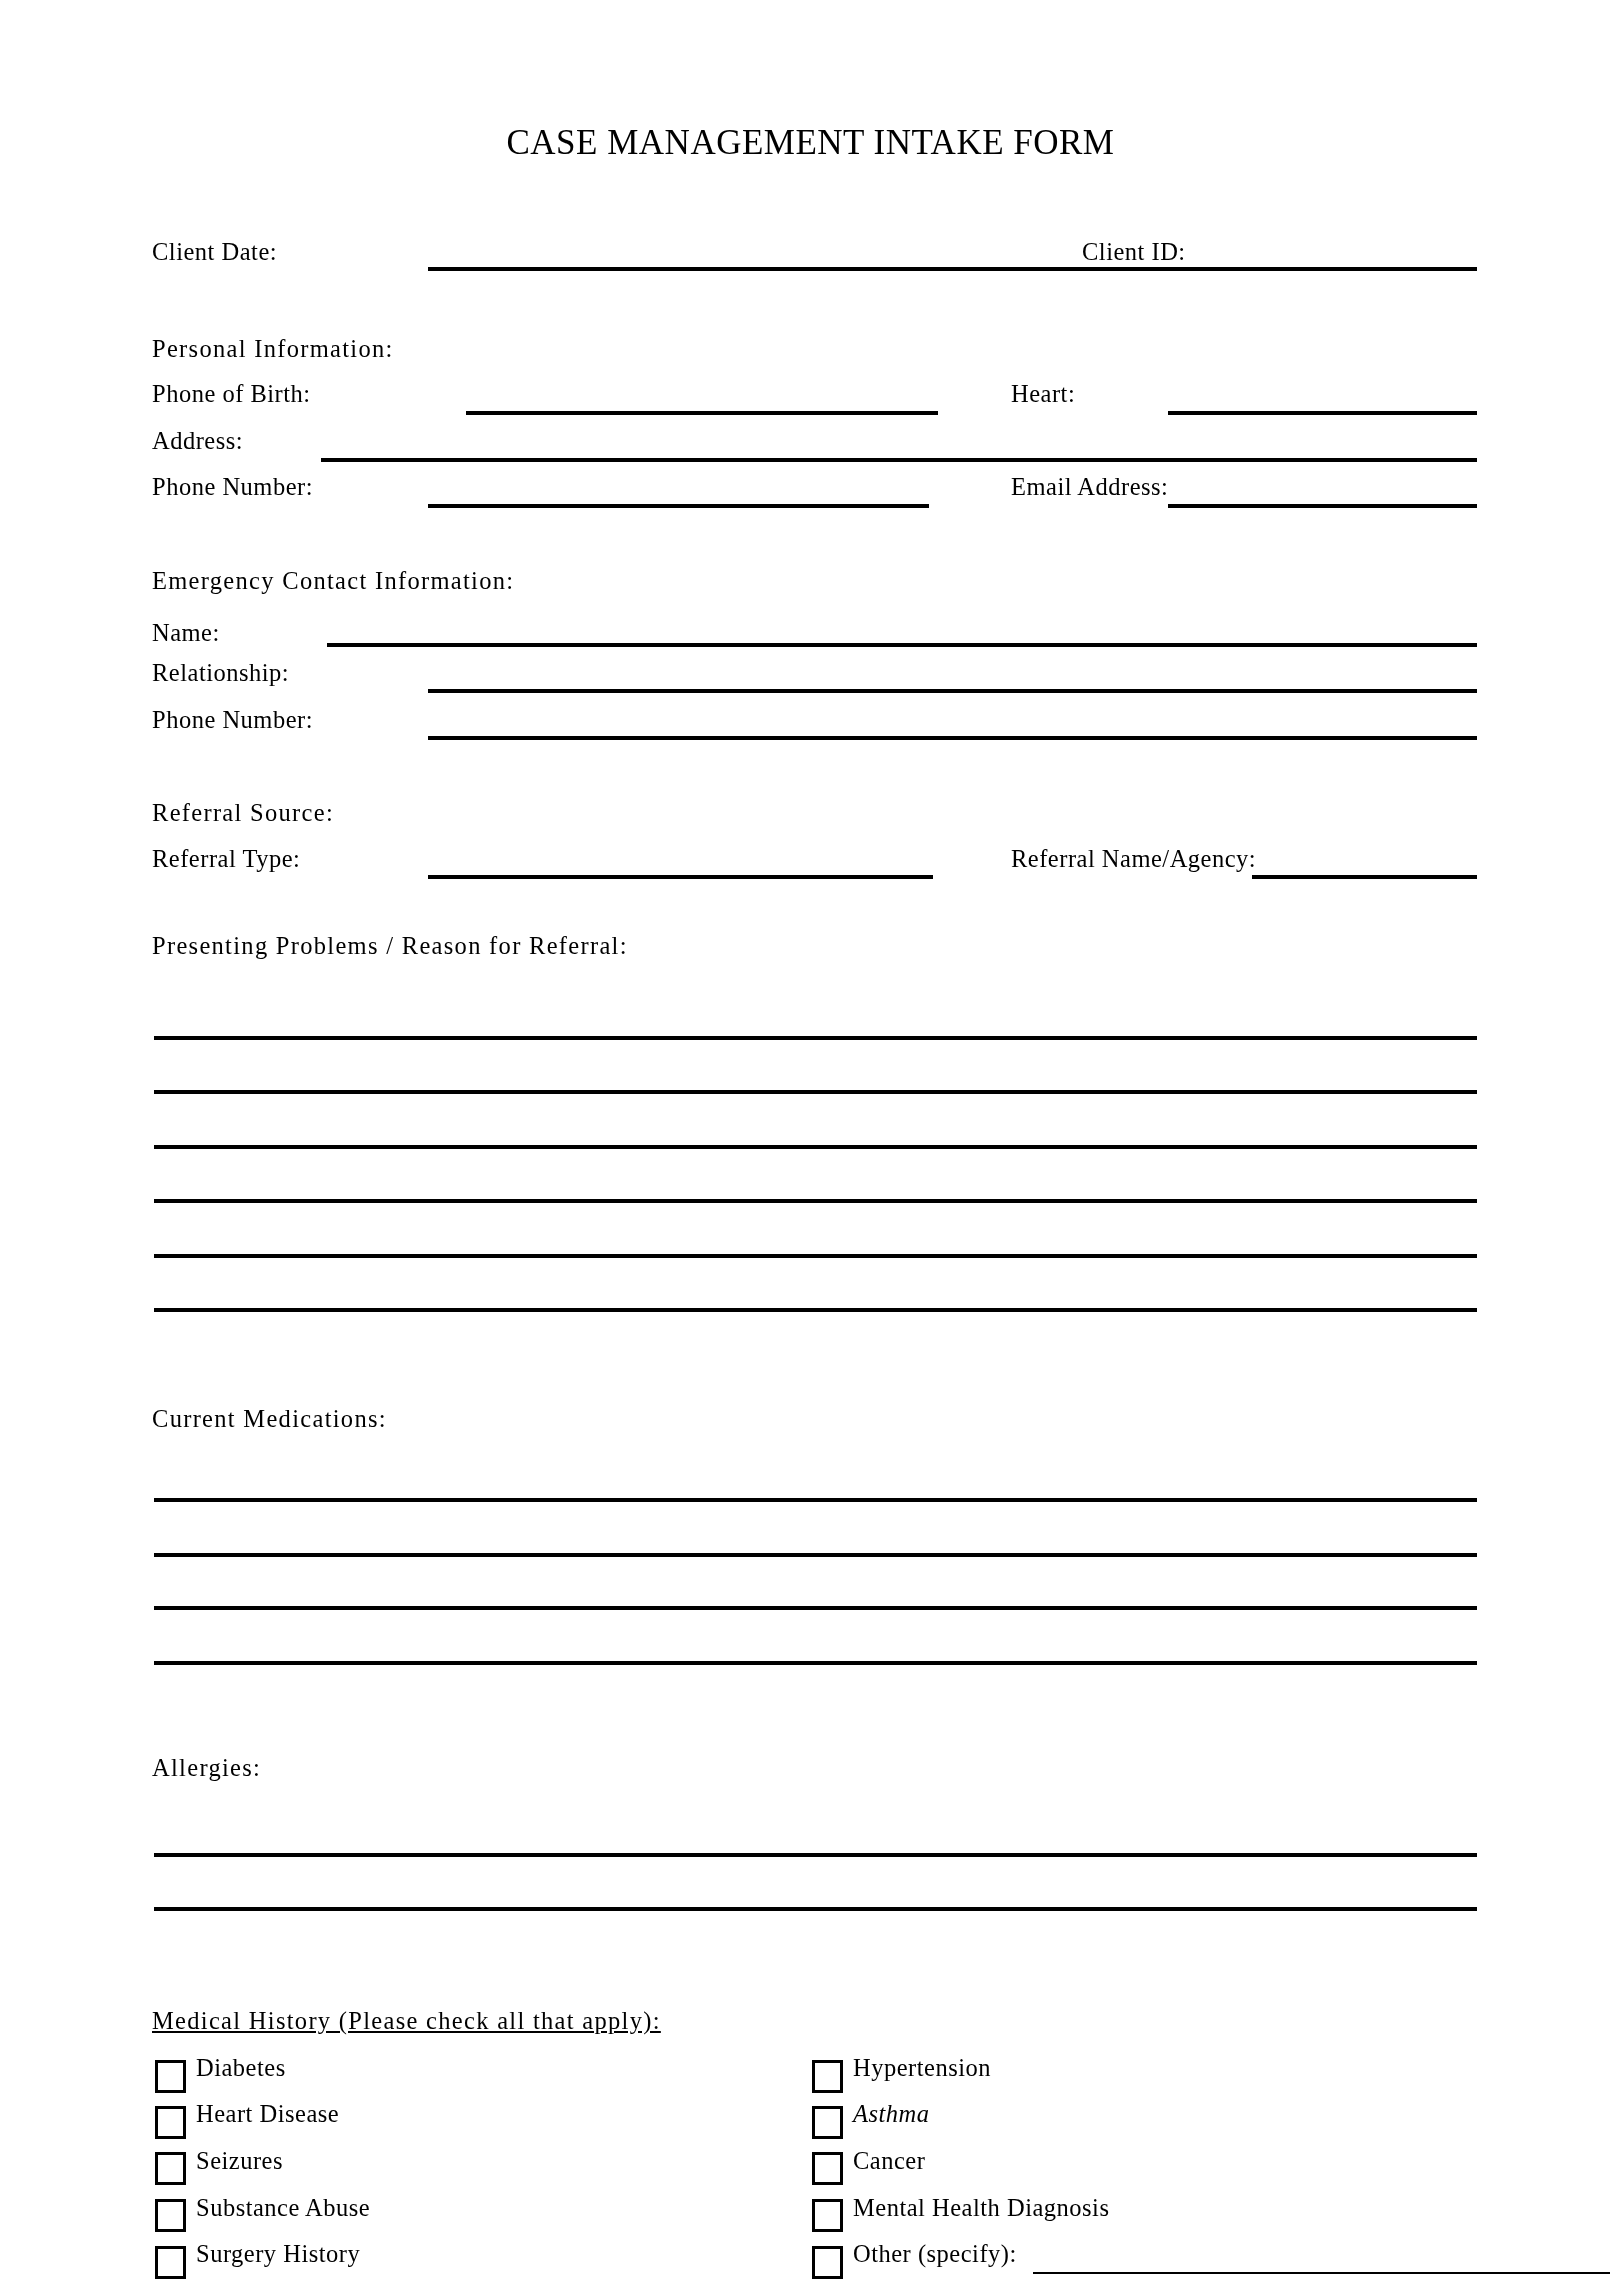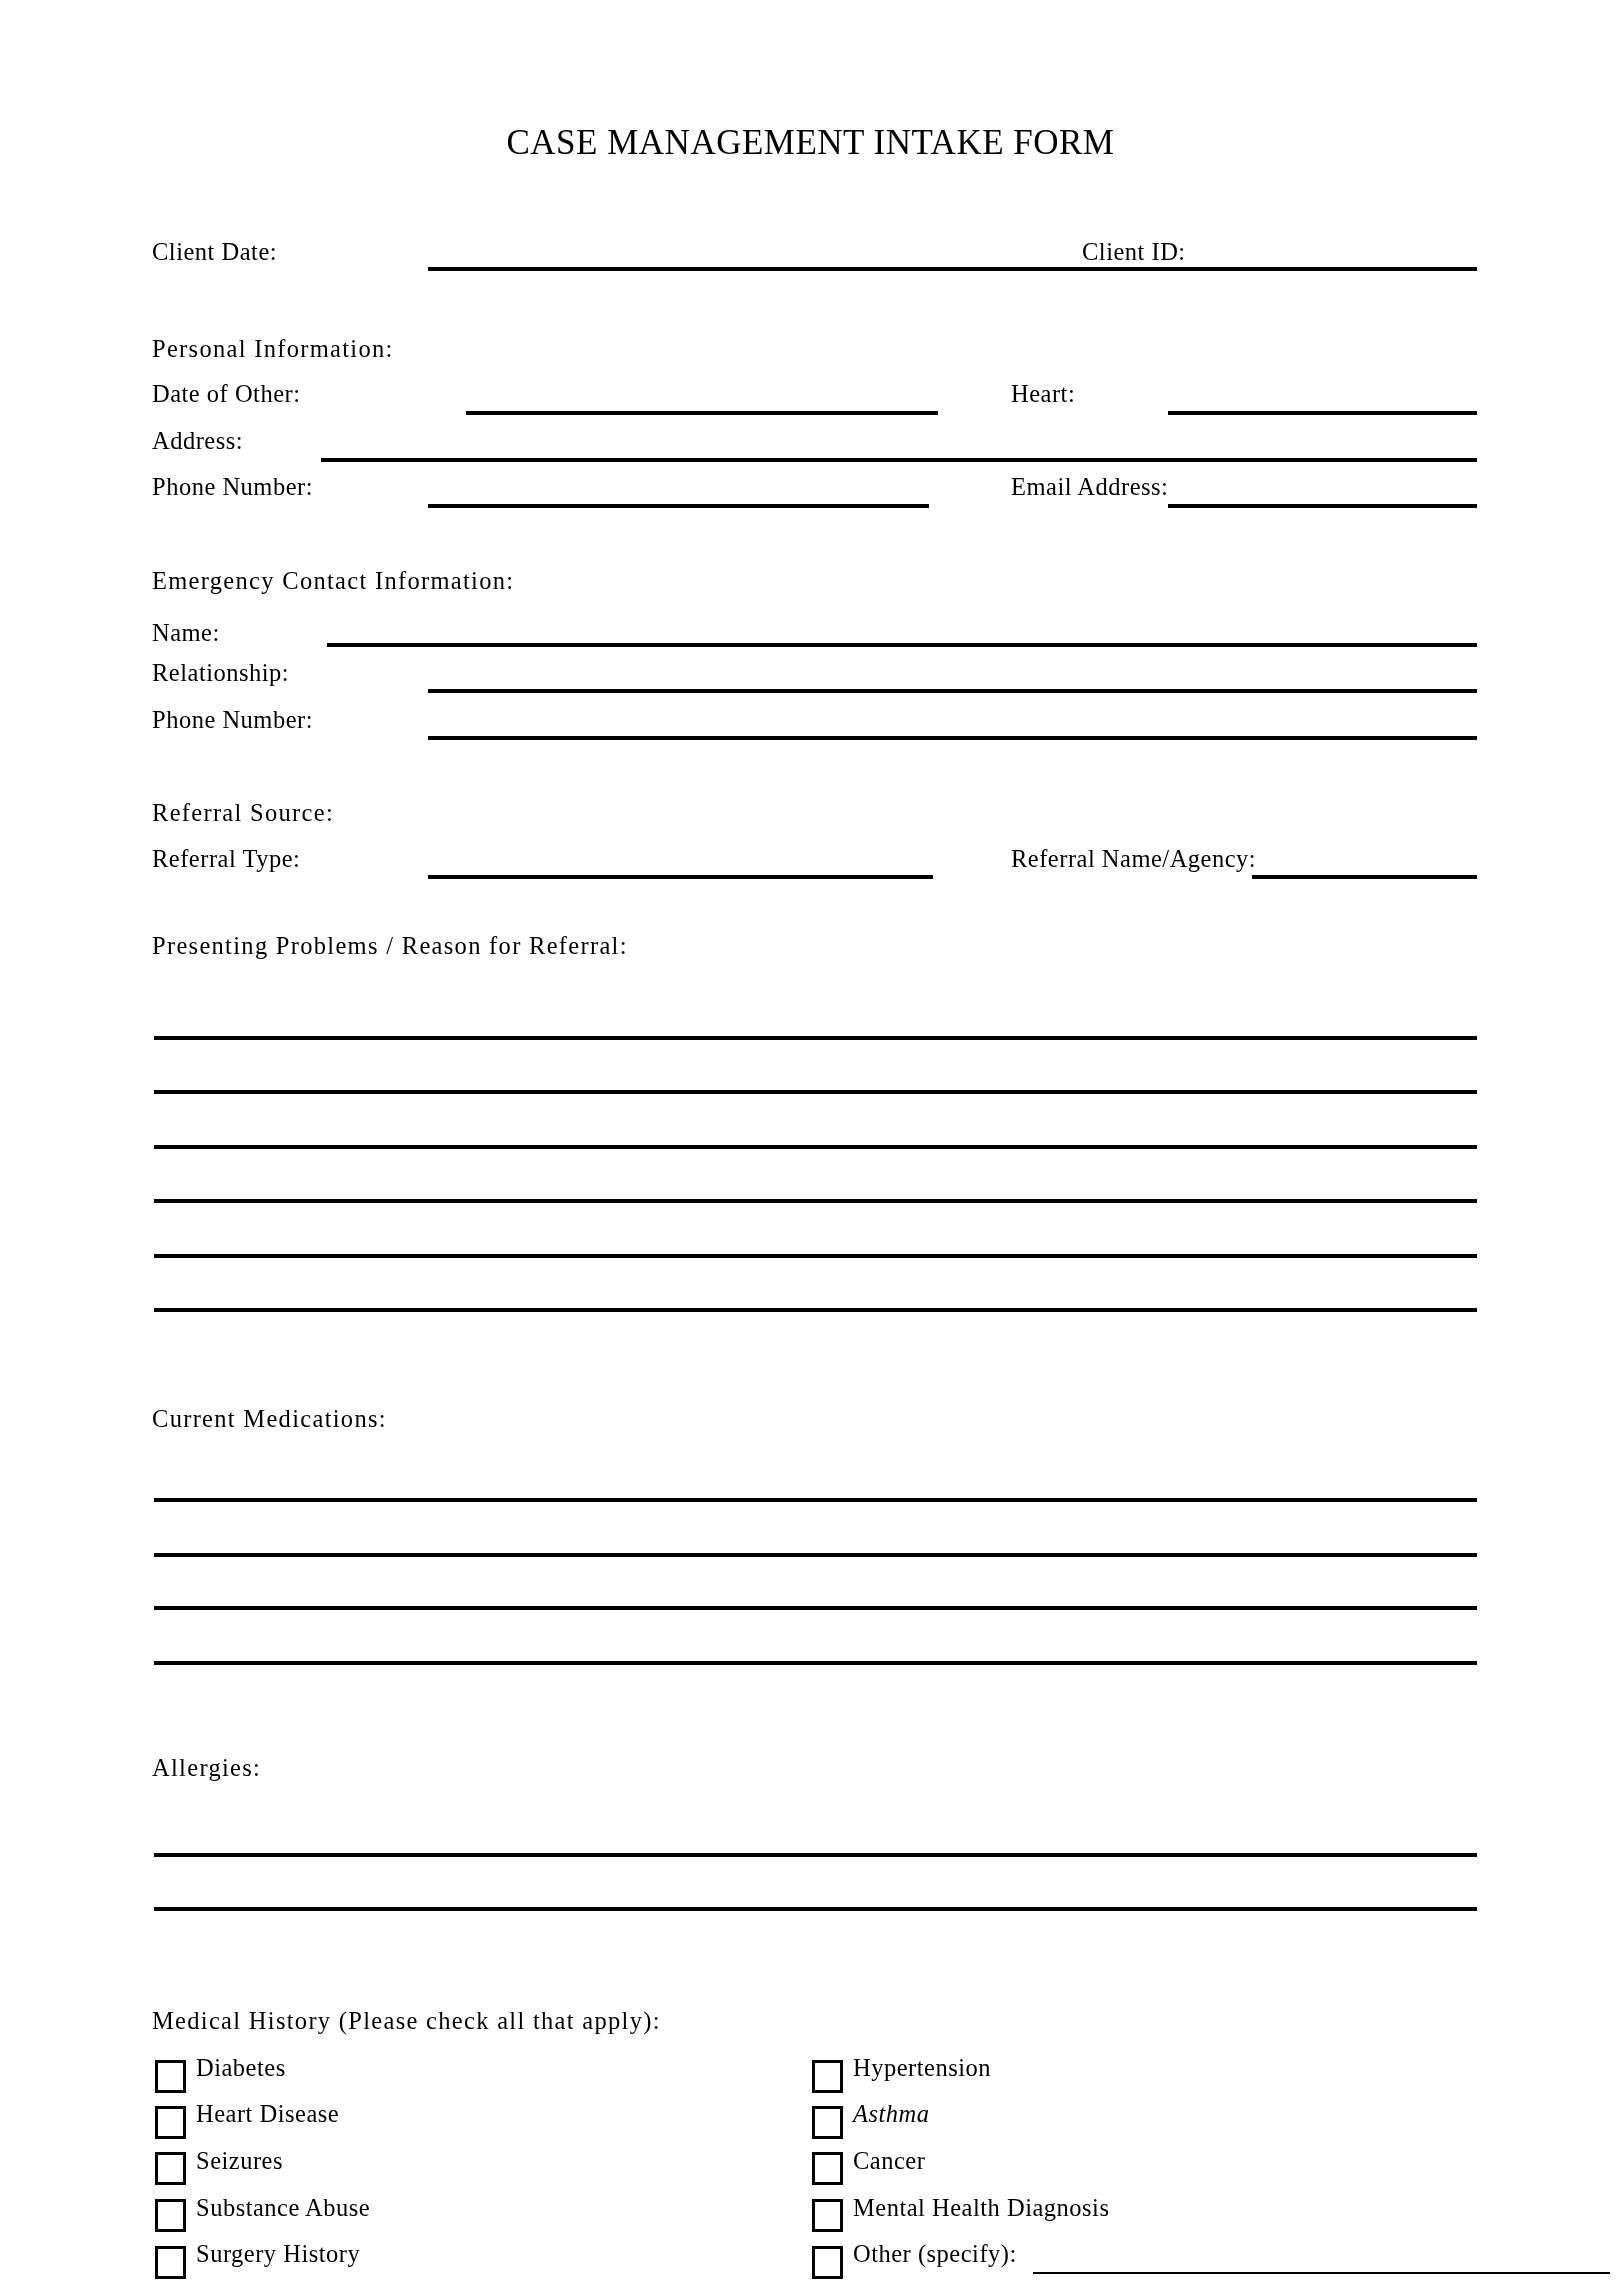--- a/index.html
+++ b/index.html
@@ -54,21 +54,21 @@
 <div class="page">
 
   <div class="title" style="top:123px;">CASE MANAGEMENT INTAKE FORM</div>
 
   <div class="t" style="left:152px; top:237px;">Client Date:</div>
   <div class="rule" style="left:428px; top:267px; width:1049px;"></div>
   <div class="t" style="left:1082px; top:237px;">Client ID:</div>
 
   <div class="t hd" style="left:152px; top:334px;">Personal Information:</div>
 
-  <div class="t" style="left:152px; top:379px;">Date of Other:</div>
+  <div class="t" style="left:152px; top:379px;">Phone of Birth:</div>
   <div class="rule" style="left:466px; top:411px; width:472px;"></div>
   <div class="t" style="left:1011px; top:379px;">Heart:</div>
   <div class="rule" style="left:1168px; top:411px; width:309px;"></div>
 
   <div class="t" style="left:152px; top:426px;">Address:</div>
   <div class="rule" style="left:321px; top:458px; width:1156px;"></div>
 
   <div class="t" style="left:152px; top:472px;">Phone Number:</div>
   <div class="rule" style="left:428px; top:504px; width:501px;"></div>
   <div class="t" style="left:1011px; top:472px;">Email Address:</div>
@@ -103,21 +103,21 @@
   <div class="t hd" style="left:152px; top:1404px;">Current Medications:</div>
   <div class="rule" style="left:154px; top:1498px; width:1323px;"></div>
   <div class="rule" style="left:154px; top:1553px; width:1323px;"></div>
   <div class="rule" style="left:154px; top:1606px; width:1323px;"></div>
   <div class="rule" style="left:154px; top:1661px; width:1323px;"></div>
 
   <div class="t hd" style="left:152px; top:1753px;">Allergies:</div>
   <div class="rule" style="left:154px; top:1853px; width:1323px;"></div>
   <div class="rule" style="left:154px; top:1907px; width:1323px;"></div>
 
-  <div class="t hd" style="left:152px; top:2006px;">Medical History (Please check all that apply):</div>
+  <div class="t hd" style="left:152px; top:2006px;text-decoration:underline;">Medical History (Please check all that apply):</div>
 
   <div class="cb" style="left:155px; top:2060px;"></div>
   <div class="t" style="left:196px; top:2053px;">Diabetes</div>
 
   <div class="cb" style="left:155px; top:2106px;"></div>
   <div class="t" style="left:196px; top:2099px;">Heart Disease</div>
 
   <div class="cb" style="left:155px; top:2152px;"></div>
   <div class="t" style="left:196px; top:2146px;">Seizures</div>
 

